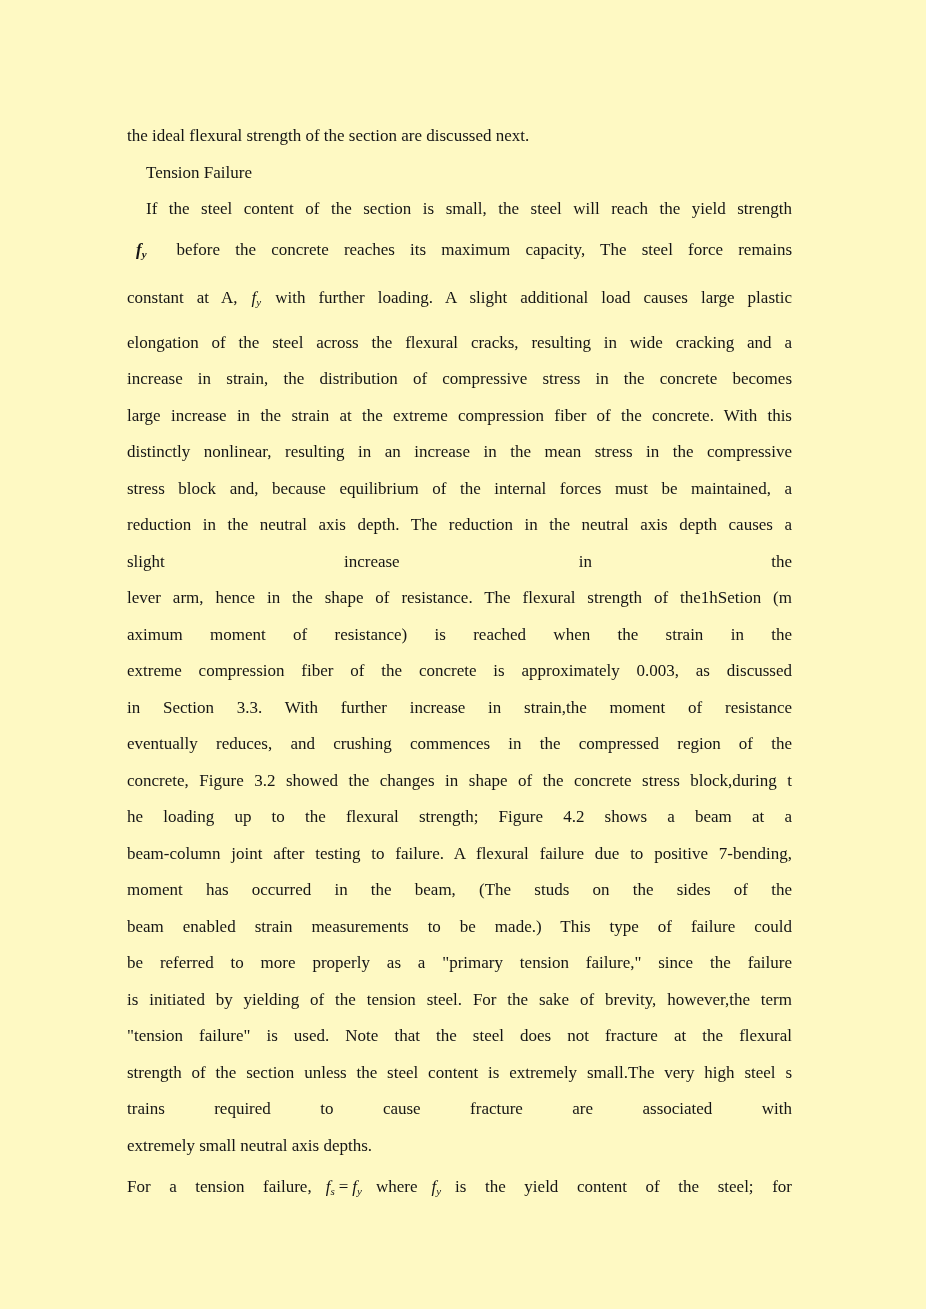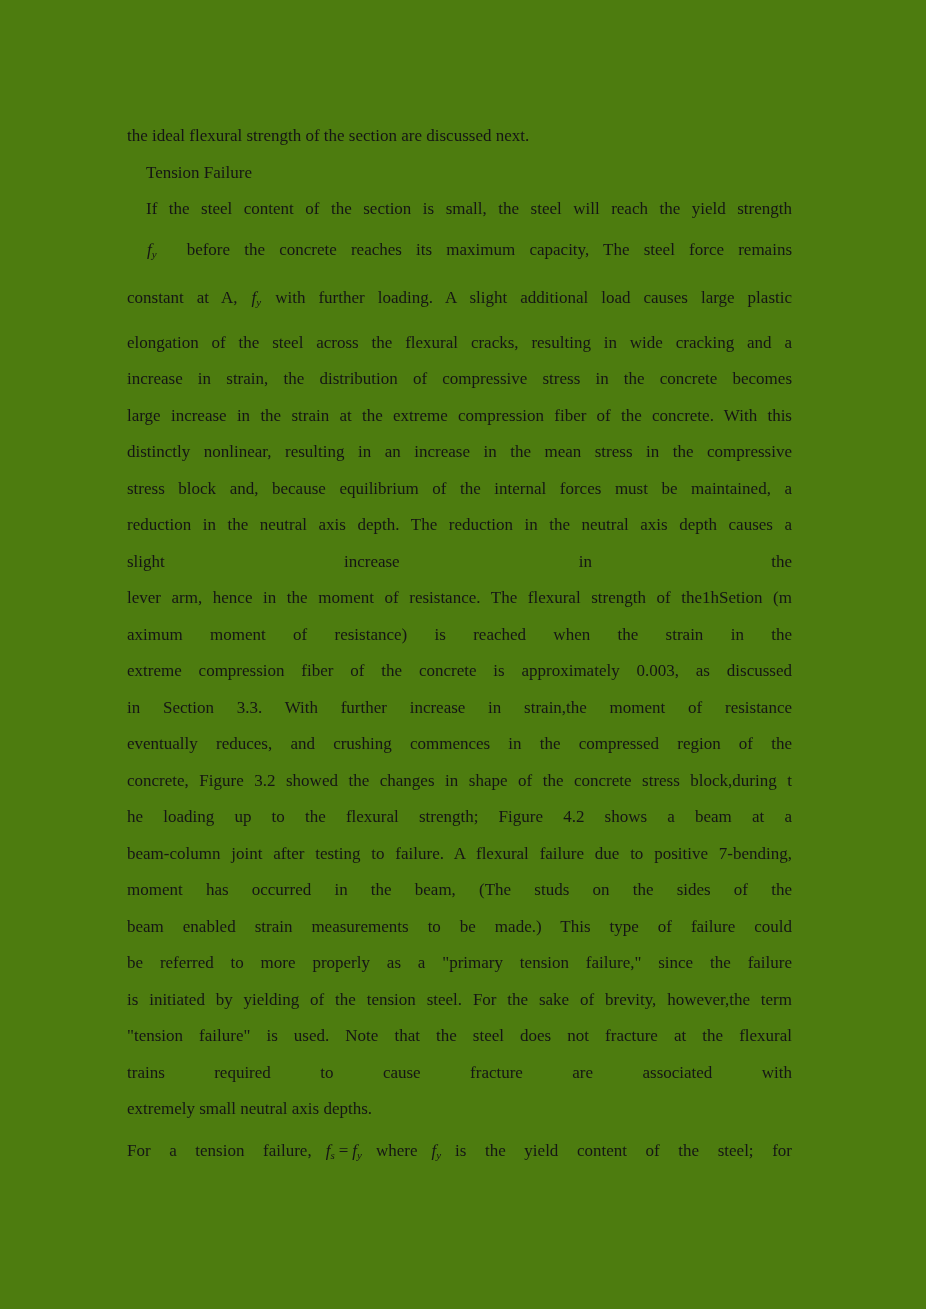--- a/index.html
+++ b/index.html
@@ -7,21 +7,21 @@
   body {
     width: 926px;
     height: 1309px;
     position: relative;
     overflow: hidden;
     font-family: "Liberation Serif", "DejaVu Serif", serif;
   }
   .page {
     position: absolute;
     inset: 0;
-    background: #4d7c0f;
+    background: #fef9c3;
   }
   .doc {
     position: absolute;
     top: 118px;
     left: 127px;
     width: 665px;
     color: #151515;
     font-size: 17px;
   }
   .line {
@@ -36,21 +36,21 @@
   .ind { text-indent: 19px; }
   
   .fx { font-style: italic; white-space: nowrap; }
   .fx sub {
     font-size: 11px;
     font-style: italic;
     line-height: 0;
     vertical-align: -3px;
     letter-spacing: 0;
   }
-  .fx-start { margin: 0 30px 0 20px; }   
+  .fx-start { margin: 0 30px 0 9px; font-weight: bold; }   
   .fx-mid   { margin: 4px 14px; }          
   .fx-eq    { margin: 0 4px; font-style: normal; }
   
   .sp-a { margin-top: 4px; }
   .sp-b { margin-top: 12px; margin-bottom: 8px; }
   .sp-c { margin-top: 5px; }
 </style>
 </head>
 <body>
 
@@ -67,33 +67,34 @@
 
     <div class="line sp-b"><span>constant at A,</span><span class="fx fx-mid"><span>f</span><sub>y</sub></span><span>with further loading. A slight additional load causes large plastic</span></div>
 
     <div class="line"><span>elongation of the steel across the flexural cracks, resulting in wide cracking and a</span></div>
     <div class="line"><span>increase in strain, the distribution of compressive stress in the concrete becomes</span></div>
     <div class="line"><span>large increase in the strain at the extreme compression fiber of the concrete. With this</span></div>
     <div class="line"><span>distinctly nonlinear, resulting in an increase in the mean stress in the compressive</span></div>
     <div class="line"><span>stress block and, because equilibrium of the internal forces must be maintained, a</span></div>
     <div class="line"><span>reduction in the neutral axis depth. The reduction in the neutral axis depth causes a</span></div>
     <div class="line"><span>slight increase in the</span></div>
-    <div class="line"><span>lever arm, hence in the moment of resistance. The flexural strength of the1hSetion (m</span></div>
+    <div class="line"><span>lever arm, hence in the shape of resistance. The flexural strength of the1hSetion (m</span></div>
     <div class="line"><span>aximum moment of resistance) is reached when the strain in the</span></div>
     <div class="line"><span>extreme compression fiber of the concrete is approximately 0.003, as discussed</span></div>
     <div class="line"><span>in Section 3.3. With further increase in strain,the moment of resistance</span></div>
     <div class="line"><span>eventually reduces, and crushing commences in the compressed region of the</span></div>
     <div class="line"><span>concrete, Figure 3.2 showed the changes in shape of the concrete stress block,during t</span></div>
     <div class="line"><span>he loading up to the flexural strength; Figure 4.2 shows a beam at a</span></div>
     <div class="line"><span>beam-column joint after testing to failure. A flexural failure due to positive 7-bending,</span></div>
     <div class="line"><span>moment has occurred in the beam, (The studs on the sides of the</span></div>
     <div class="line"><span>beam enabled strain measurements to be made.) This type of failure could</span></div>
     <div class="line"><span>be referred to more properly as a "primary tension failure," since the failure</span></div>
     <div class="line"><span>is initiated by yielding of the tension steel. For the sake of brevity, however,the term</span></div>
     <div class="line"><span>"tension failure" is used. Note that the steel does not fracture at the flexural</span></div>
+    <div class="line"><span>strength of the section unless the steel content is extremely small.The very high steel s</span></div>
     <div class="line"><span>trains required to cause fracture are associated with</span></div>
 
     <div class="line left"><span>extremely small neutral axis depths.</span></div>
 
     <div class="line sp-c"><span>For a tension failure,</span><span class="fx fx-mid"><span><span>f</span><sub>s</sub></span><span class="fx-eq">=</span><span><span>f</span><sub>y</sub></span></span><span>where</span><span class="fx fx-mid"><span>f</span><sub>y</sub></span><span>is the yield content of the steel; for</span></div>
 
   </div>
 </div>
 
 </body></html>

